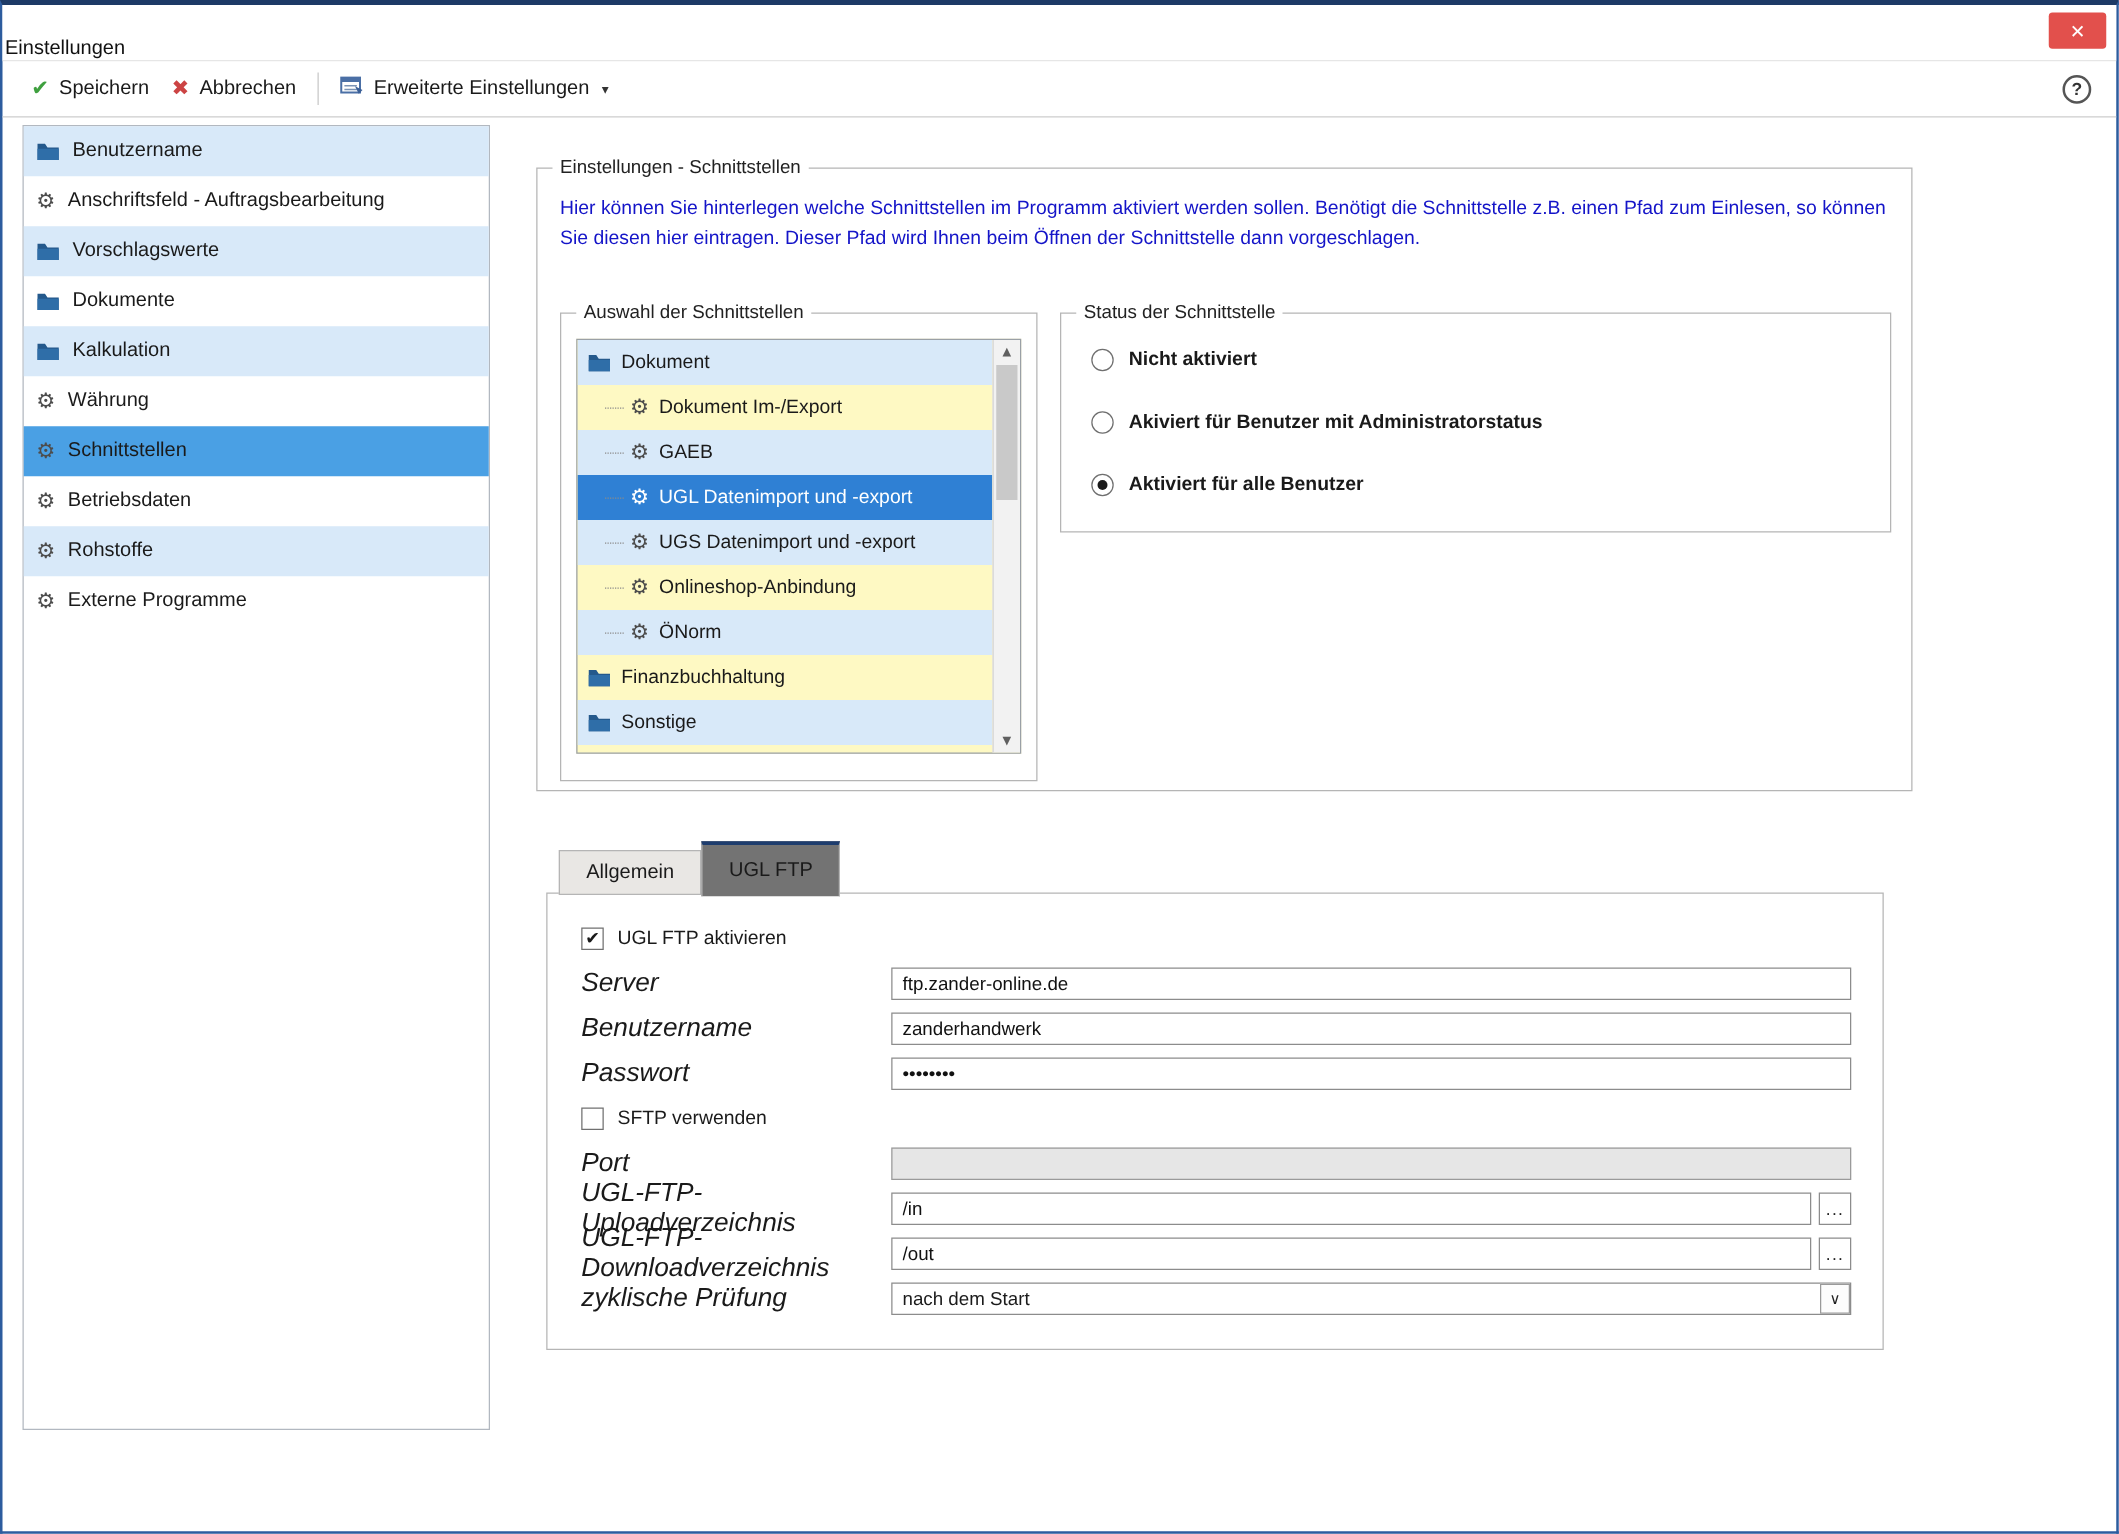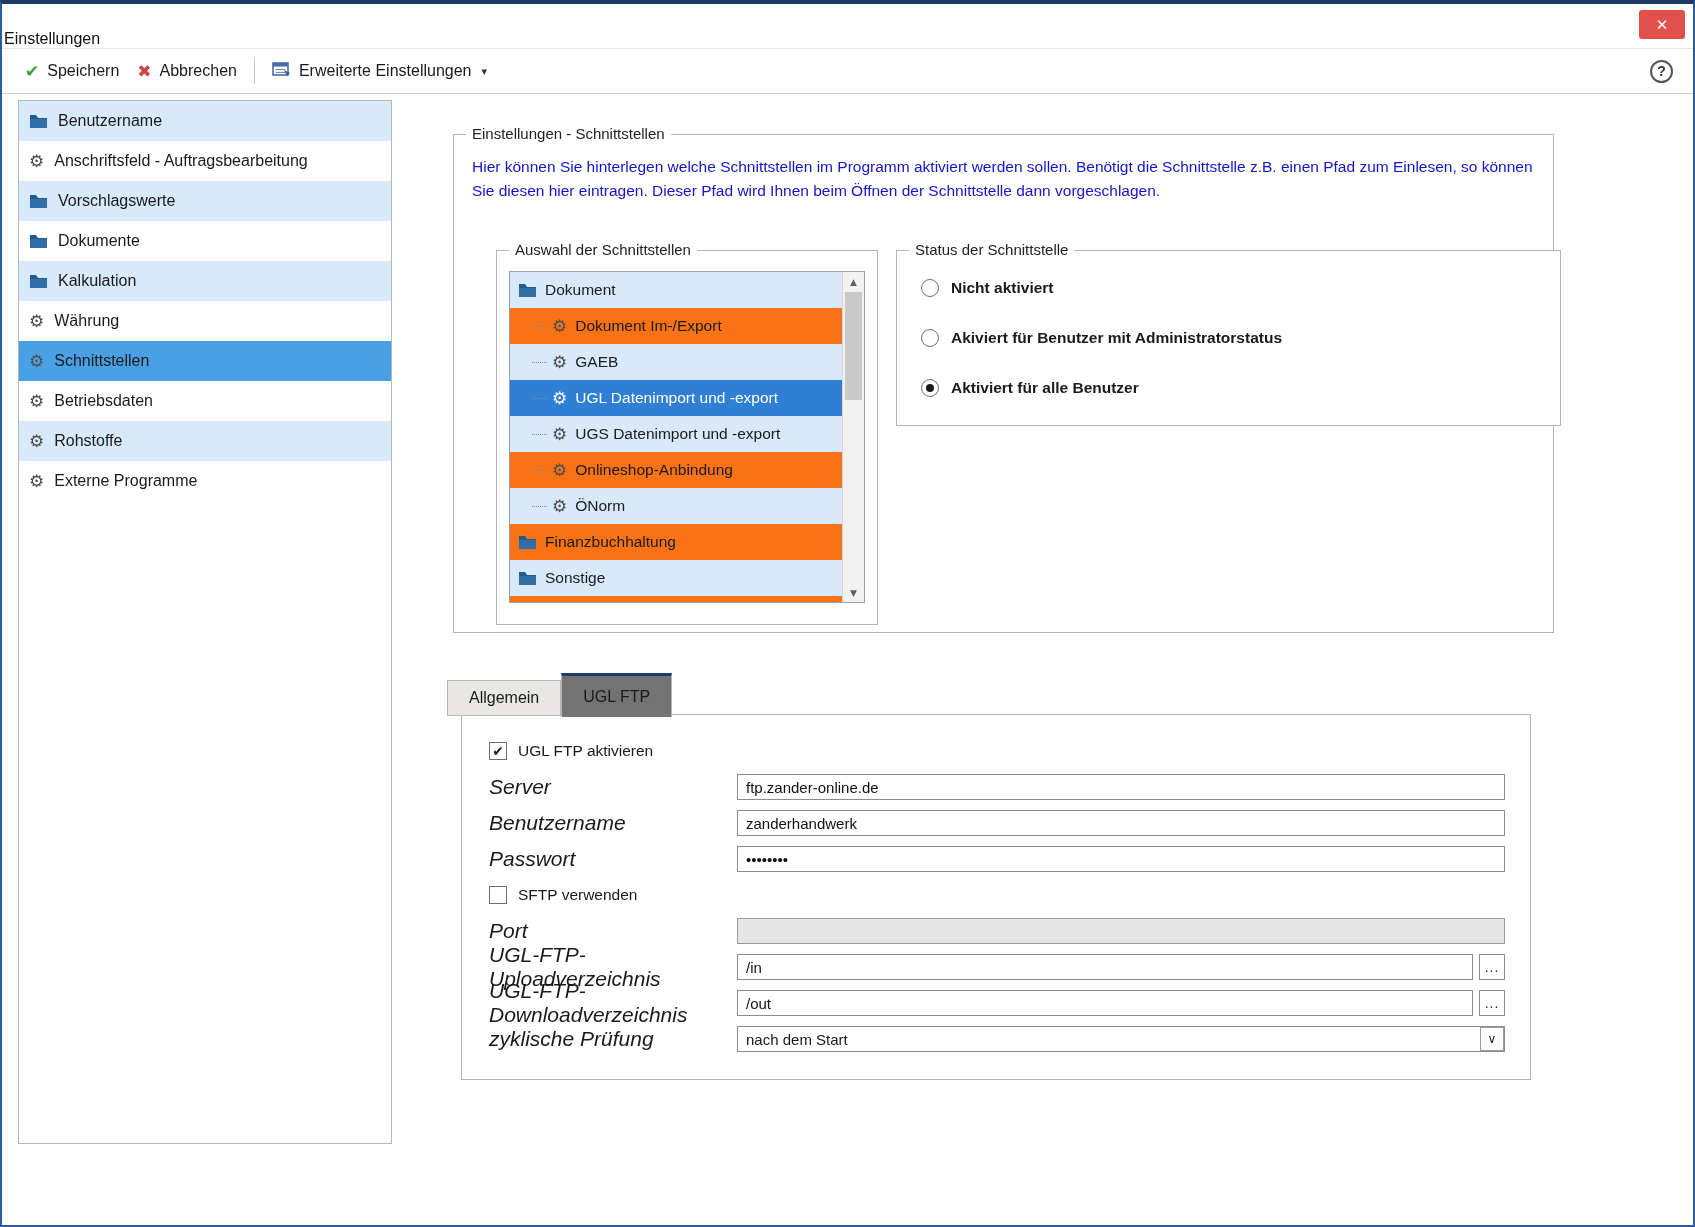--- a/index.html
+++ b/index.html
@@ -34,30 +34,30 @@
              border:1px solid #b2b8c0; background:#fff; }
   .side-item { height:40px; display:flex; align-items:center; gap:10px; padding:0 10px;
                font-size:16px; cursor:pointer; white-space:nowrap; }
   .side-item.alt { background:#d8e9f9; }
   .side-item.selected { background:#4aa0e4; }
 
   .folder-svg { width:19px; height:16px; flex:none; display:block; }
   .gear { font-family:"DejaVu Sans",sans-serif; font-size:17px; color:#4d4d4d; flex:none; line-height:1; }
 
   
-  .group { border:1px solid #b5b5b5; position:absolute; background:#fff;margin-left:24px; }
+  .group { border:1px solid #b5b5b5; position:absolute; background:#fff; }
   .legend { position:absolute; top:-10px; left:12px; background:#fff; padding:0 6px; font-size:15px; color:#222; }
 
   .main-group { left:427px; top:130px; width:1101px; height:499px; }
   .description { position:absolute; left:18px; top:20px; width:1062px; font-size:15.5px;
                  line-height:1.55; color:#1414c8; }
 
   .sel-group { left:18px; top:115px; width:382px; height:375px; }
   .tree { position:absolute; left:12px; right:12px; top:20px; height:332px; border:1px solid #9aa0a6;
-          display:flex; background:#f97316; }
+          display:flex; background:#fef9c3; }
   .tree-list { flex:1; overflow:hidden; }
   .tree-row { height:36px; display:flex; align-items:center; font-size:15.5px; padding-left:8px;
               cursor:pointer; white-space:nowrap; }
   .tree-row.alt { background:#d8e9f9; }
   .tree-row.selected { background:#2f80d4; color:#fff; }
   .tree-row.selected .gear { color:#fff; }
   .connector { width:15px; border-top:1px dotted #8a8a8a; margin:0 5px 0 14px; flex:none; }
   .tree-row .labelgap { margin-left:8px; }
 
   .scrollbar { width:22px; border-left:1px solid #d4d4d4; background:#f2f2f2; position:relative; flex:none; }

